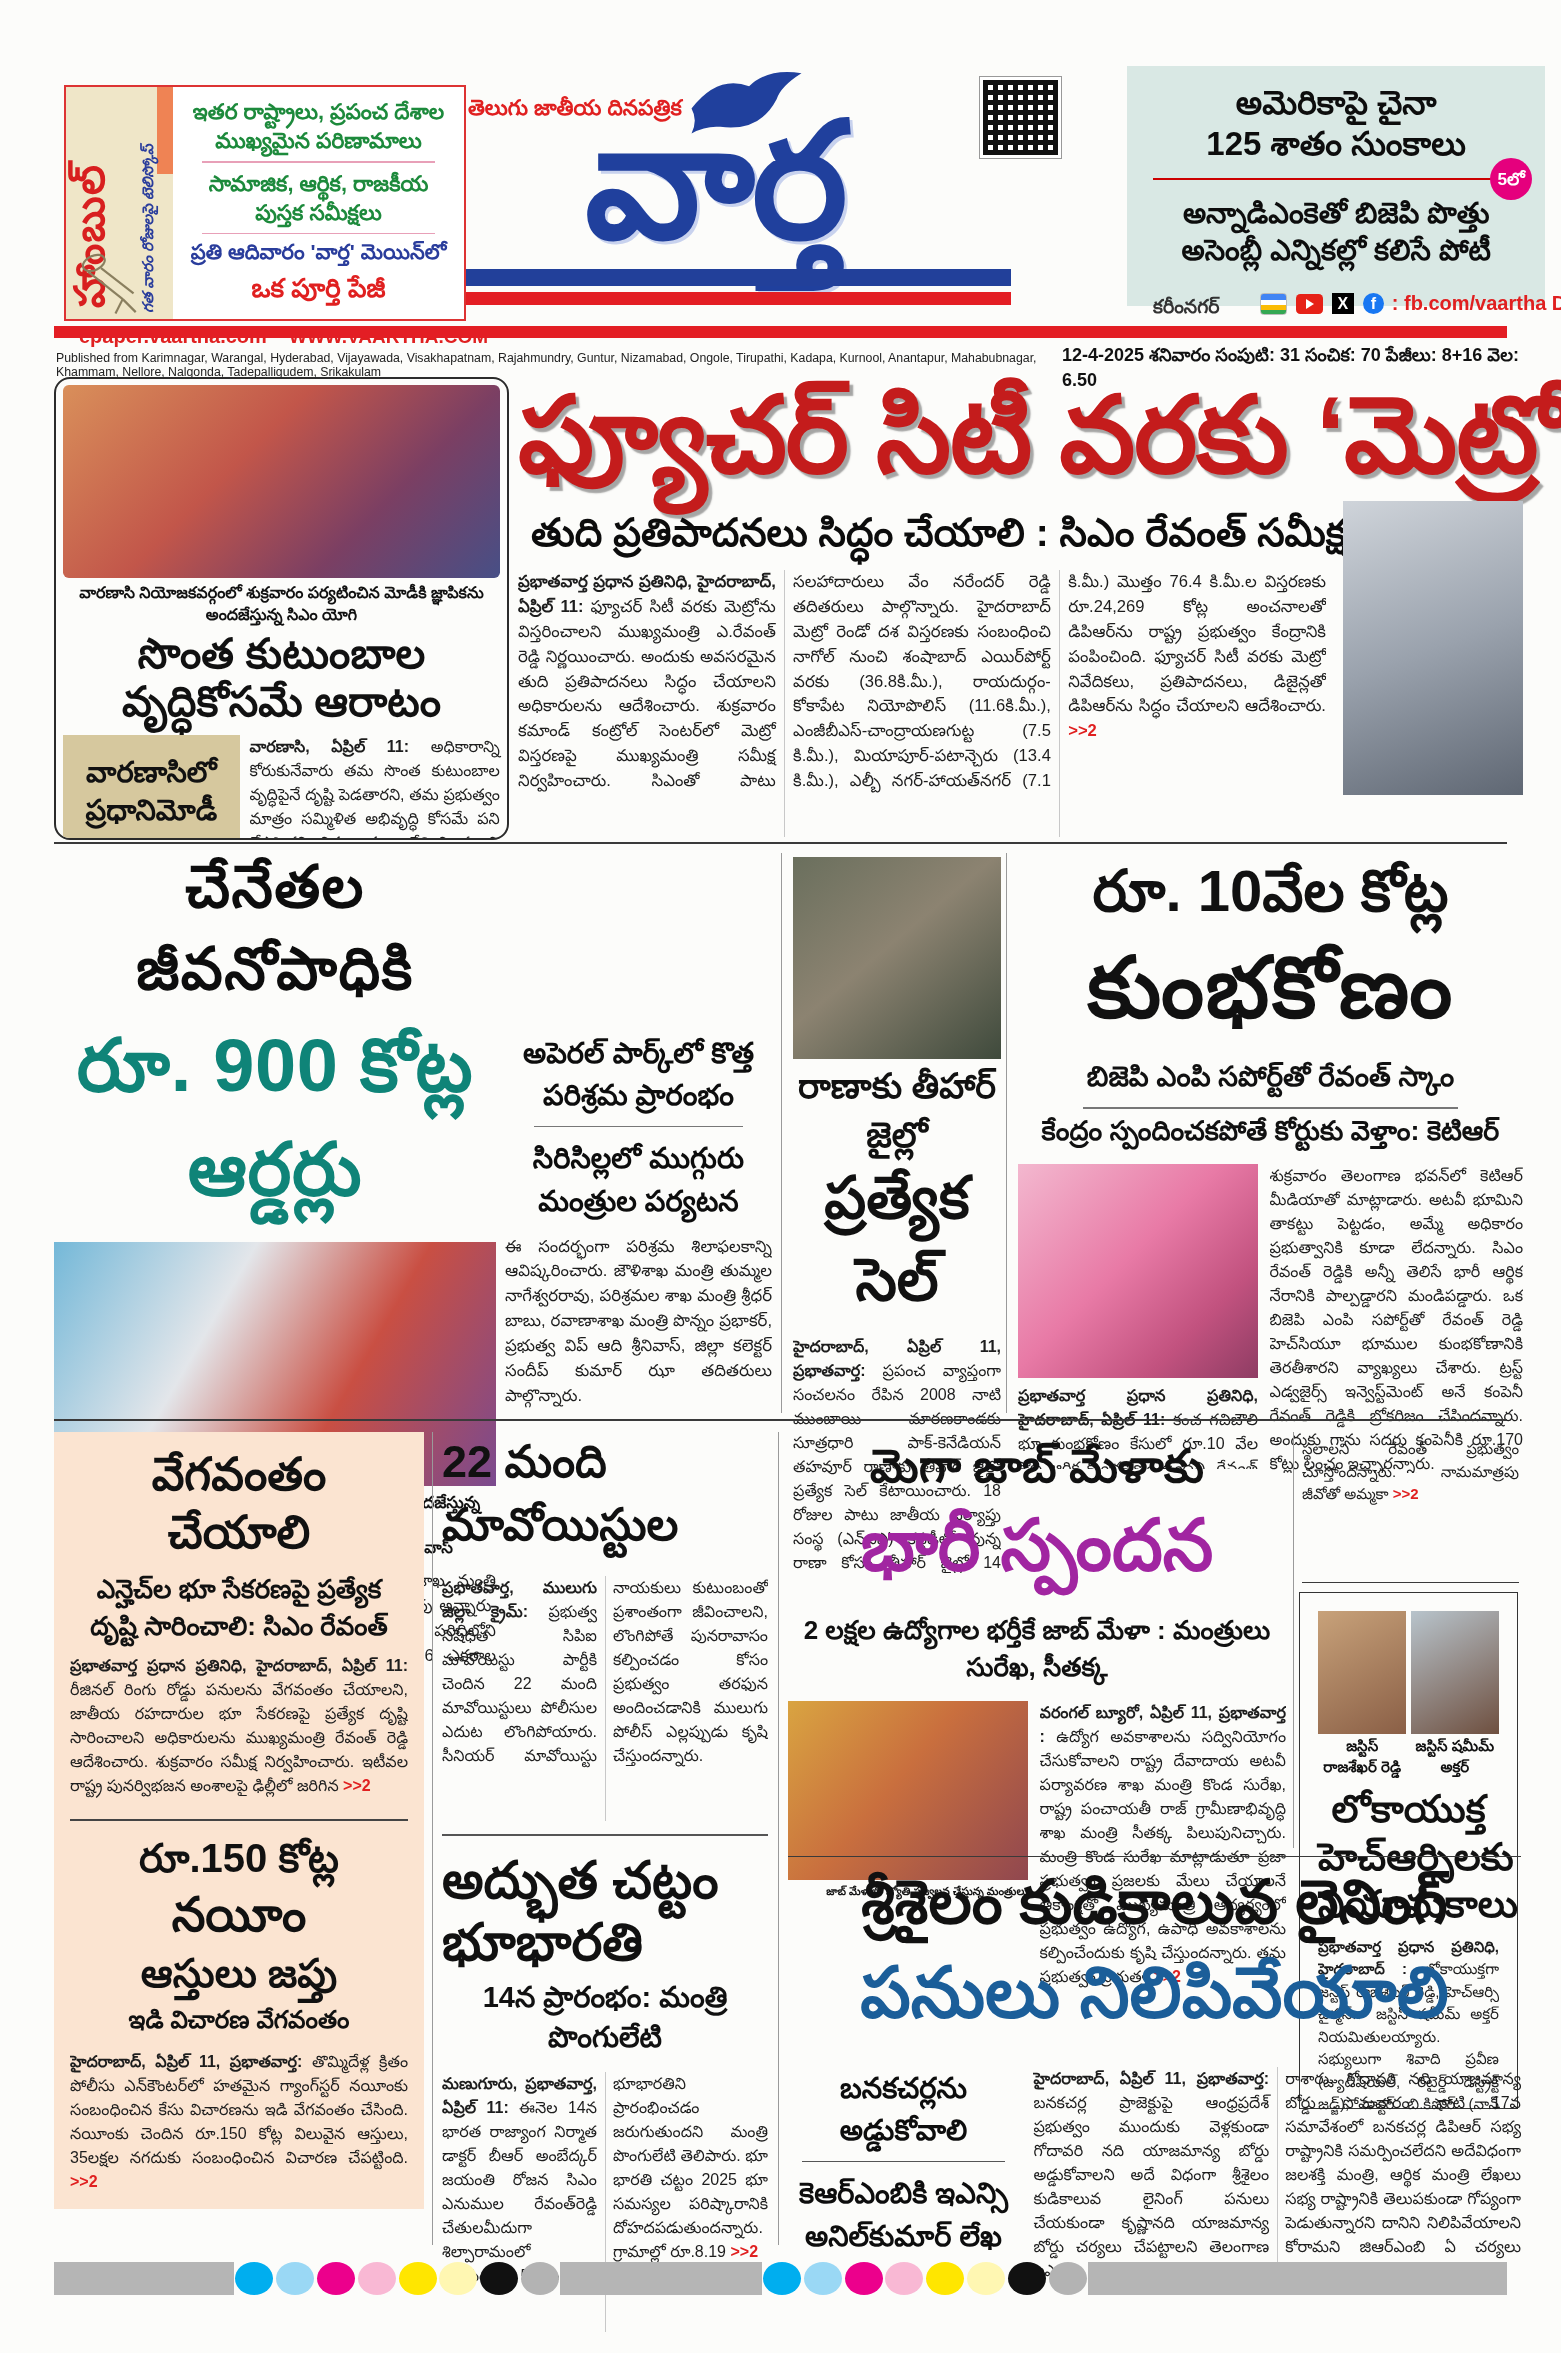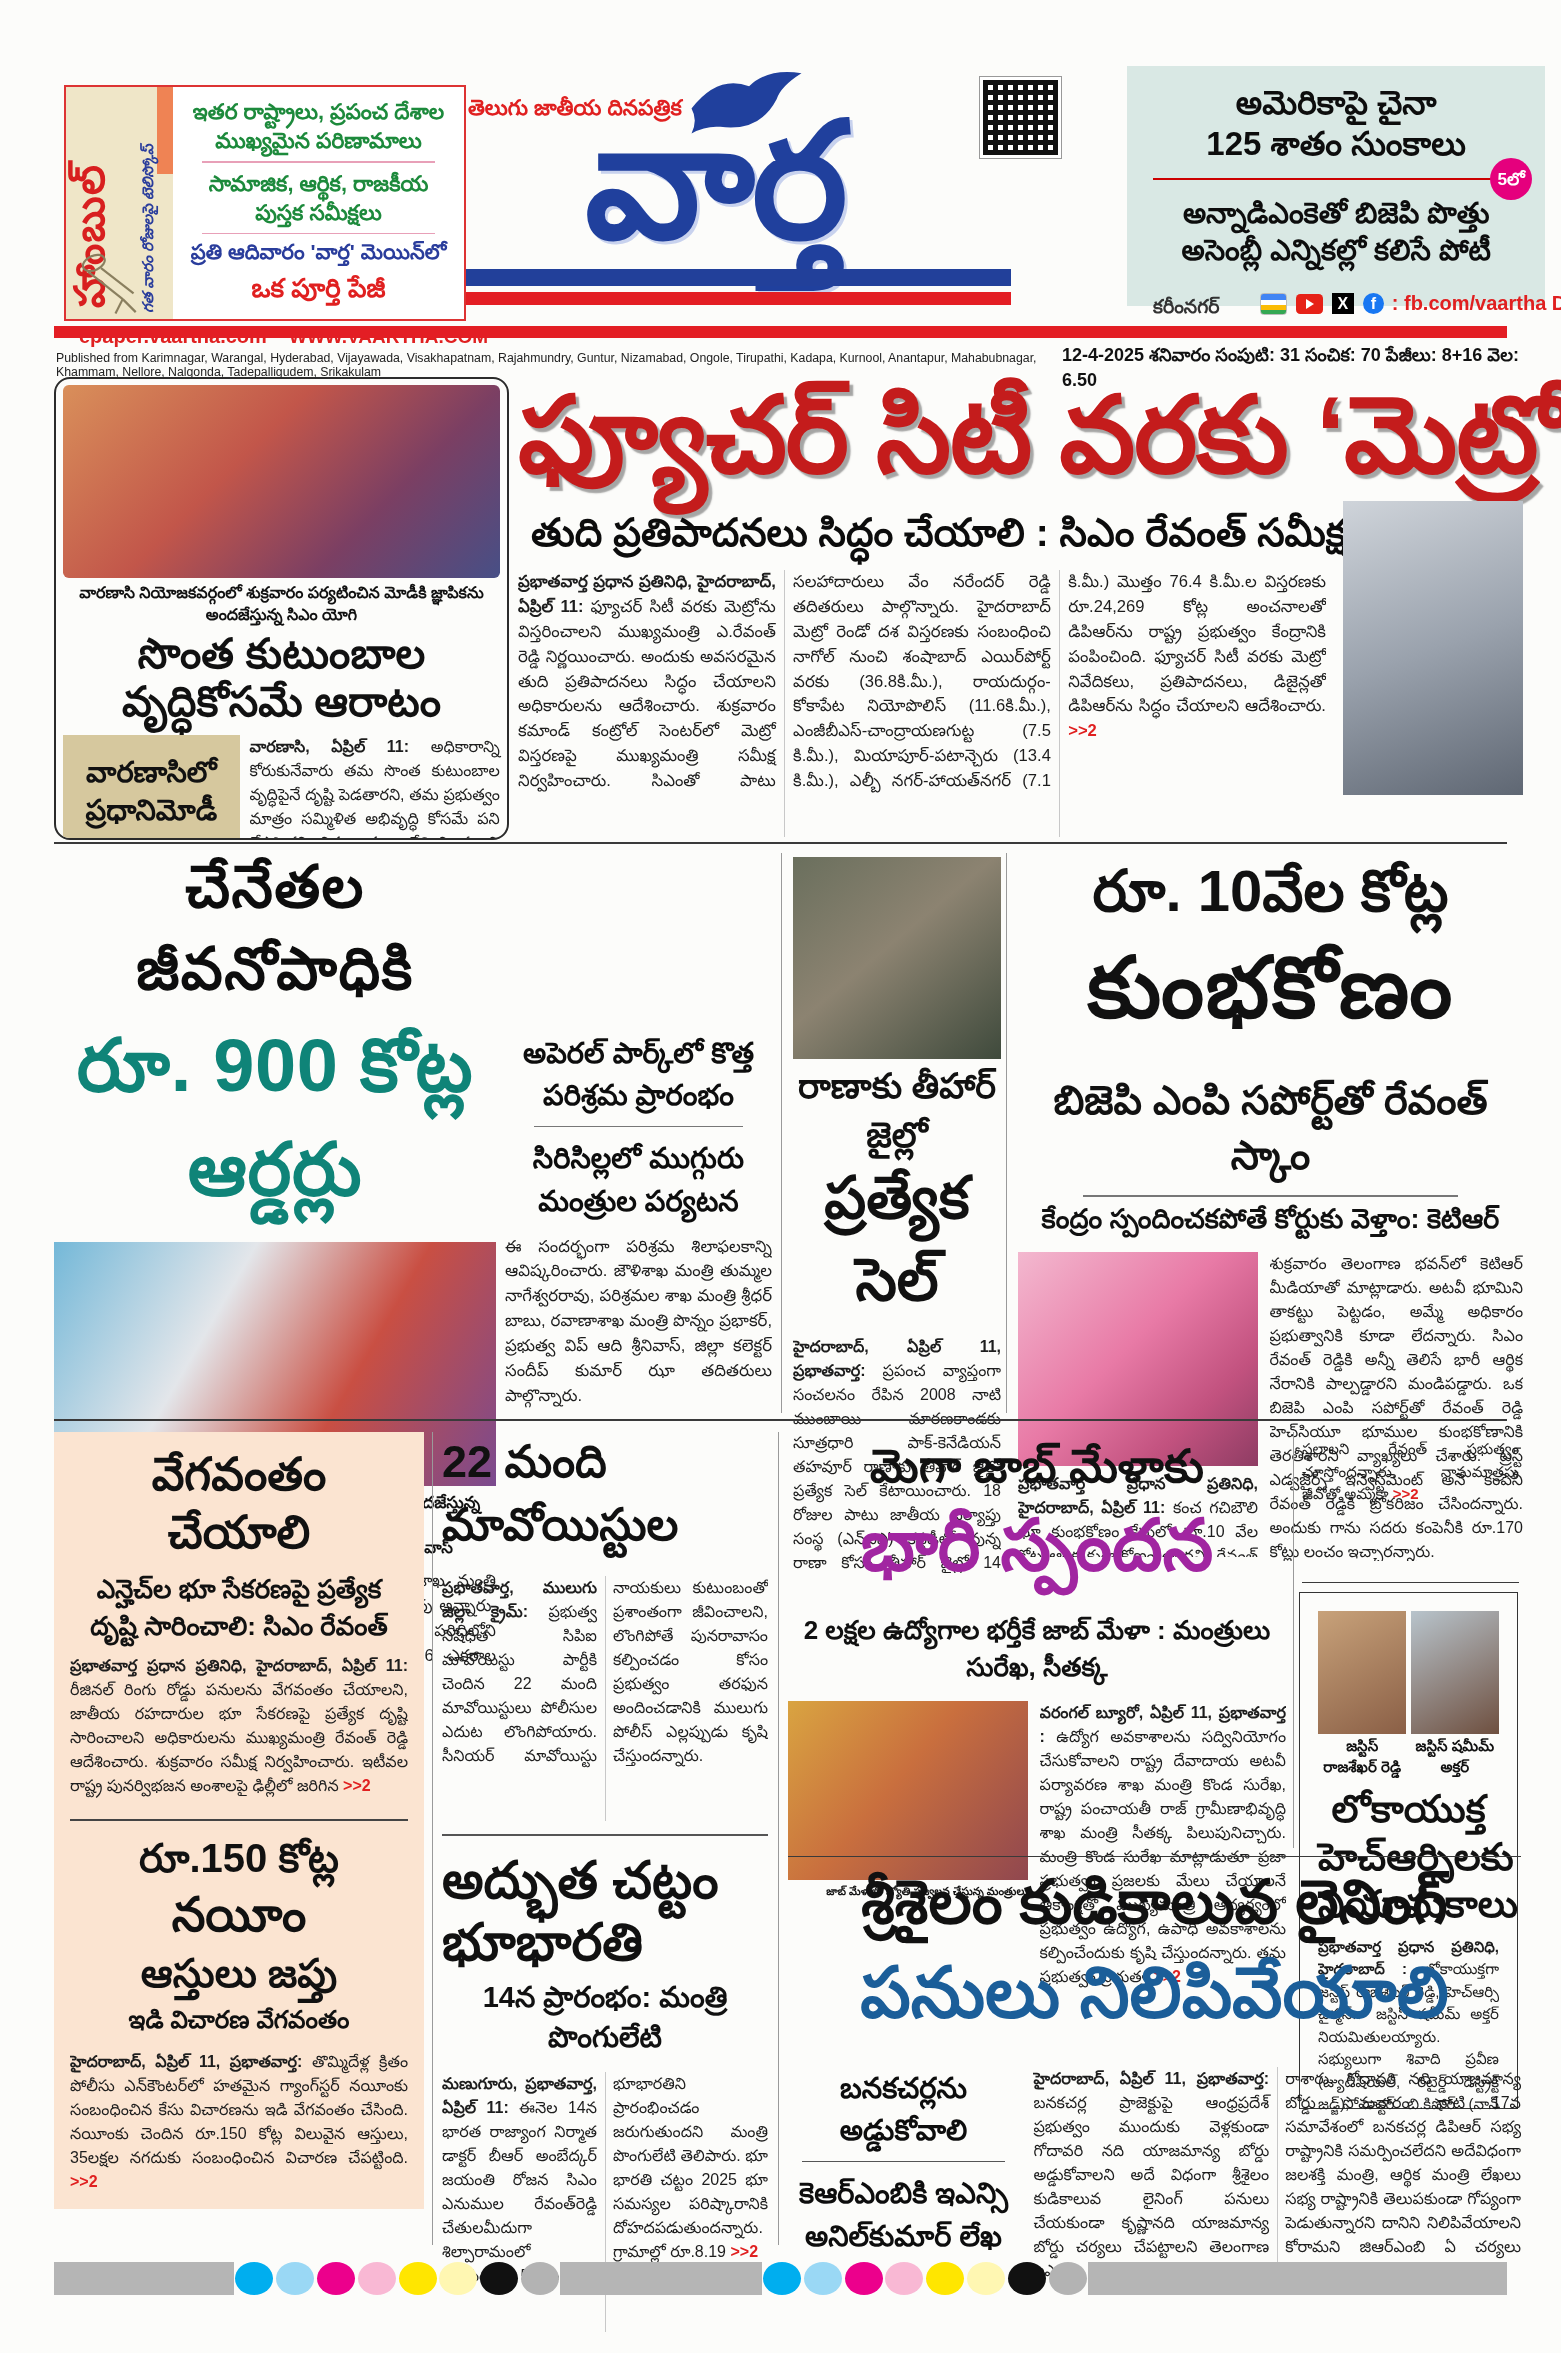--- a/index.html
+++ b/index.html
@@ -207,21 +207,21 @@
       <span>ప్రపంచ వ్యాప్తంగా సంచలనం రేపిన 2008 నాటి ముంబాయి మారణకాండకు సూత్రధారి పాక్-కెనేడియన్ తహవూర్ రాణాకు తీహార్ జైల్లో ప్రత్యేక సెల్ కేటాయించారు. 18 రోజుల పాటు జాతీయ దర్యాప్తు సంస్థ (ఎన్ఐఎ) కస్టడీలో వున్న రాణా కోసం తీహార్ జైల్లో 14 అడుగుల పొడవు అంతే వెడల్పు కలిగిన ప్రత్యేక సెల్‌ను కేటాయించారు. కోర్టులో హాజరుపరచగా న్యాయమూర్తి సమ్మతించి 18 రోజుల కస్టడీకి ఇచ్చారు.</span>
       
     </div>
   </div>
 
   <div class="abs vrule" style="left:1006px;top:853px;height:560px;"></div>
 
   <div class="abs" style="left:1018px;top:857px;width:505px;">
     <div class="h-scam1 ctr">రూ. 10వేల కోట్ల</div>
     <div class="h-scam2 ctr">కుంభకోణం</div>
-    <div class="ctr" style="font-weight:800;font-size:40px;margin-top:20px;">బిజెపి ఎంపి సపోర్ట్‌తో రేవంత్ స్కాం</div>
+    <div class="ctr" style="font-weight:800;font-size:28px;margin-top:3px;">బిజెపి ఎంపి సపోర్ట్‌తో రేవంత్ స్కాం</div>
     <div style="height:1.4px;background:#777;margin:7.2px 65px;"></div>
     <div class="ctr" style="font-weight:800;font-size:27px;">కేంద్రం స్పందించకపోతే కోర్టుకు వెళ్తాం: కెటిఆర్</div>
     <div style="display:flex;gap:11.5px;margin-top:11.5px;">
       <div style="width:240px;flex:none;">
         <div class="photo" style="height:214px;background:linear-gradient(135deg,#f3b8cf,#e87aa6 45%,#c2527f 75%,#8e3c63);"></div>
         <div class="bodytext" style="font-size:16px;margin-top:5.8px;height:85px;overflow:hidden;">
           <span class="byline">ప్రభాతవార్త ప్రధాన ప్రతినిధి, హైదరాబాద్, ఏప్రిల్ 11:</span>
           <span>కంచ గచిబౌలి భూ కుంభకోణం కేసులో రూ.10 వేల కోట్ల ఆర్థిక కుంభకోణం ఉందని, రేవంత్ ప్రభుత్వం ఆర్థిక నేరానికి తెరలేపిందని కెటిఆర్ ఆరోపించారు.</span>
         </div>
       </div>

